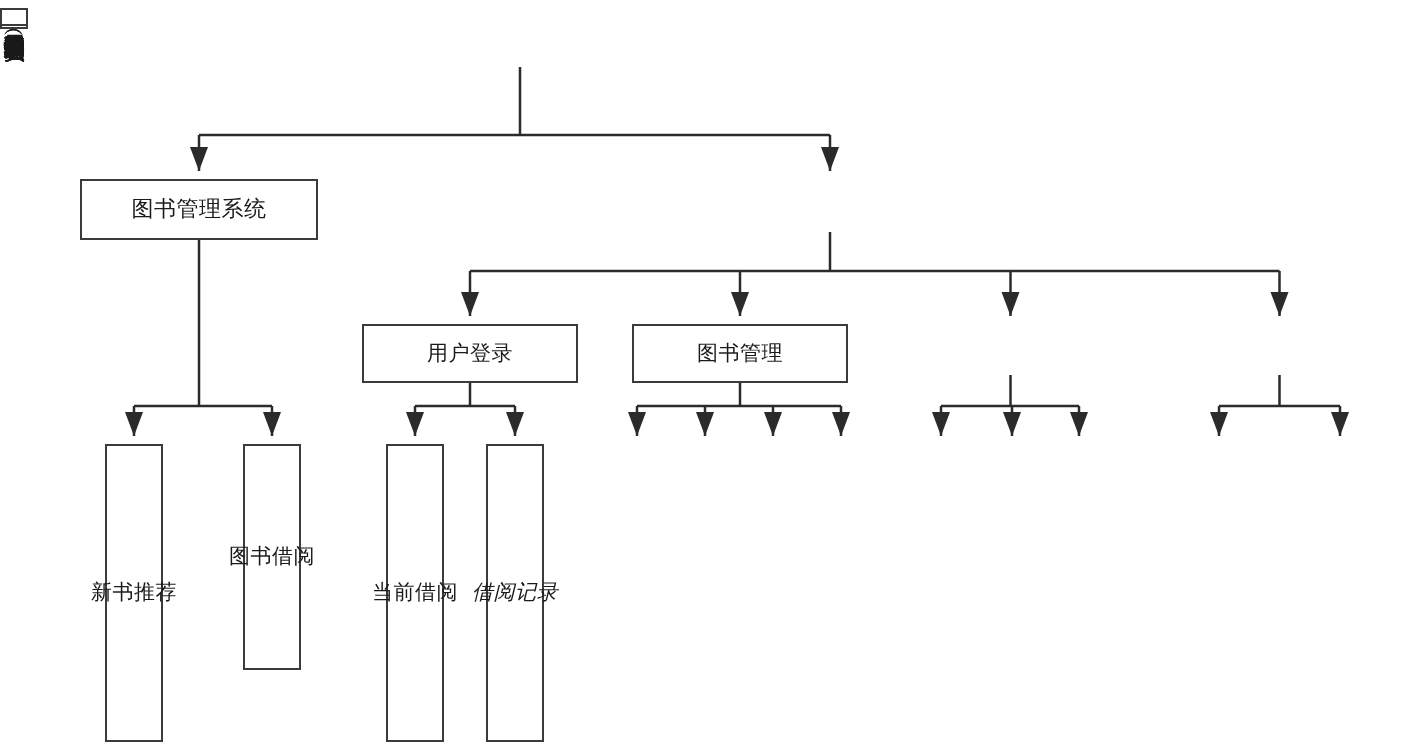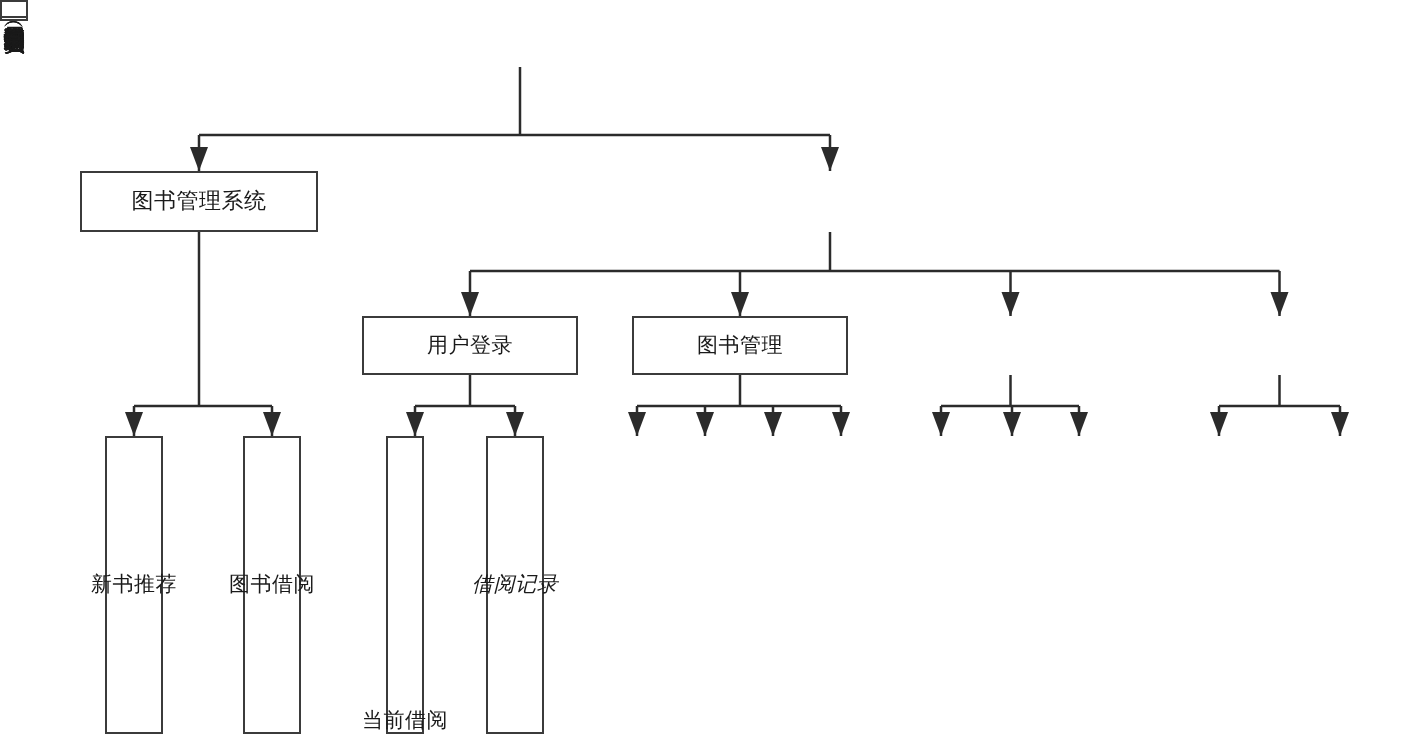--- a/index.html
+++ b/index.html
@@ -24,20 +24,21 @@
   }
   .node {
     position: absolute;
     box-sizing: border-box;
     background: #ffffff;
     border: 2px solid #3b3b3b;
     display: flex;
     align-items: center;
     justify-content: center;
     color: #1a1a1a;
+    margin-top: 8px;
   }
   .node-h {
     font-size: 21px;
     letter-spacing: 0.5px;
     line-height: 1.1;
     white-space: nowrap;
   }
   .node-root {
     font-size: 22px;
   }
@@ -132,24 +133,24 @@
   <div class="node node-h" style="left: 362px; top: 316px; width: 216px; height: 59px;">
     <span>用户登录</span>
   </div>
   <div class="node node-h" style="left: 632px; top: 316px; width: 216px; height: 59px;">
     <span>图书管理</span>
   </div>
 
   <div class="node node-h" style="left: 105px; top: 436px; width: 58px; height: 298px;">
     <span>新书推荐</span>
   </div>
-  <div class="node node-h" style="left: 243px; top: 436px; width: 58px; height: 298px; text-align: right;">
+  <div class="node node-h" style="left: 243px; top: 436px; width: 58px; height: 226px; text-align: right;">
     <span>图书借阅</span>
   </div>
-  <div class="node node-h" style="left: 386px; top: 436px; width: 38px; height: 298px; align-items: flex-end;">
+  <div class="node node-h" style="left: 386px; top: 436px; width: 58px; height: 298px;">
     <span>当前借阅</span>
   </div>
   <div class="node node-h" style="left: 486px; top: 436px; width: 58px; height: 298px; font-style: italic;">
     <span>借阅记录</span>
   </div>
 
   <div class="node node-v">
     <span class="vtext">用户登录</span>
   </div>
   <div class="node node-v">

